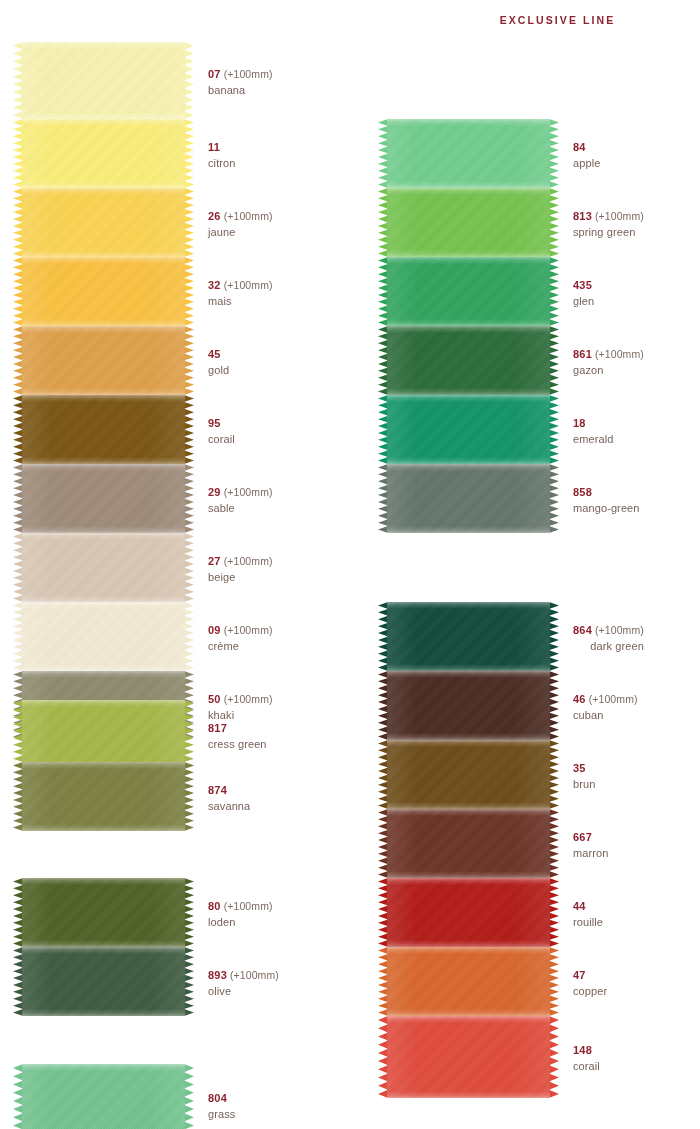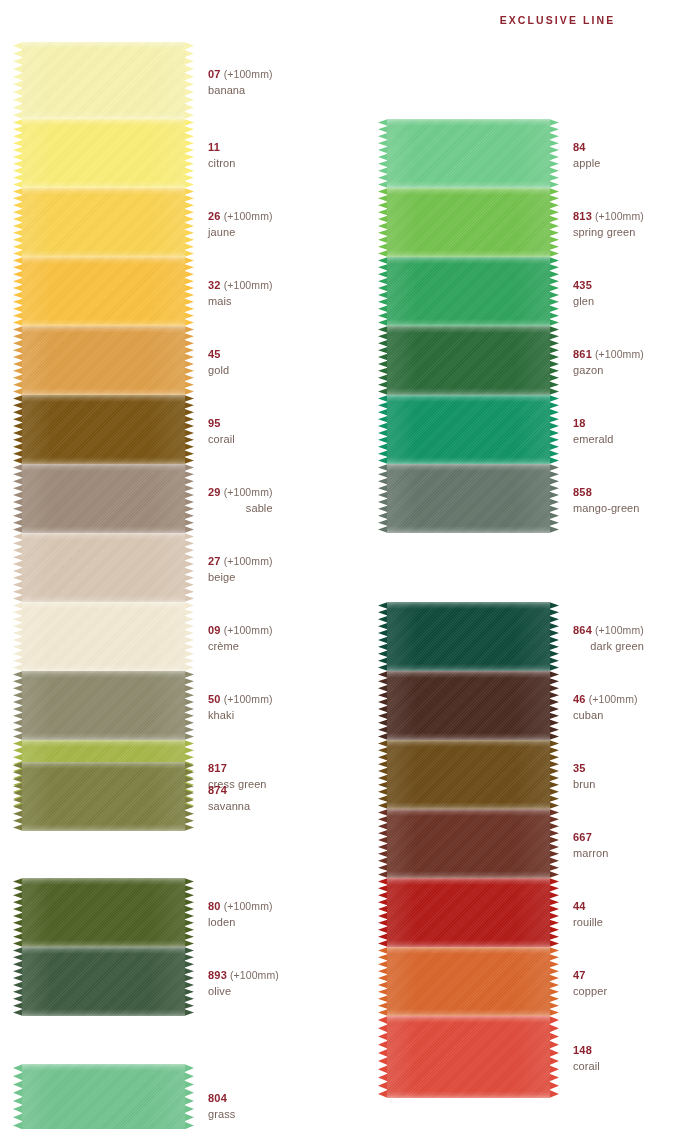--- a/index.html
+++ b/index.html
@@ -171,21 +171,21 @@
         <div class="band"></div>
       </div>
       <div class="label" style="top: 18px;"><span class="code">95</span><span class="name">corail</span></div>
     </div>
     <div class="swatch-row" style="top: 464px; height: 69px;">
       <div class="ribbon" style="background-color: rgb(158, 138, 121);">
         <div class="pink-edge left" style="background-color: rgb(158, 138, 121); clip-path: polygon(100% 0%, 0% 5%, 100% 10%, 0% 15%, 100% 20%, 0% 25%, 100% 30%, 0% 35%, 100% 40%, 0% 45%, 100% 50%, 0% 55%, 100% 60%, 0% 65%, 100% 70%, 0% 75%, 100% 80%, 0% 85%, 100% 90%, 0% 95%, 100% 100%);"></div>
         <div class="pink-edge right" style="background-color: rgb(158, 138, 121); clip-path: polygon(0% 0%, 100% 5%, 0% 10%, 100% 15%, 0% 20%, 100% 25%, 0% 30%, 100% 35%, 0% 40%, 100% 45%, 0% 50%, 100% 55%, 0% 60%, 100% 65%, 0% 70%, 100% 75%, 0% 80%, 100% 85%, 0% 90%, 100% 95%, 0% 100%);"></div>
         <div class="band"></div>
       </div>
-      <div class="label" style="top: 18px; text-align: right;"><span class="code">29</span><span class="extra"> (+100mm)</span><span class="name">sable</span></div>
+      <div class="label" style="top: 18px;"><span class="code">29</span><span class="extra"> (+100mm)</span><span class="name">sable</span></div>
     </div>
     <div class="swatch-row" style="top: 533px; height: 69px;">
       <div class="ribbon" style="background-color: rgb(217, 199, 180);">
         <div class="pink-edge left" style="background-color: rgb(217, 199, 180); clip-path: polygon(100% 0%, 0% 5%, 100% 10%, 0% 15%, 100% 20%, 0% 25%, 100% 30%, 0% 35%, 100% 40%, 0% 45%, 100% 50%, 0% 55%, 100% 60%, 0% 65%, 100% 70%, 0% 75%, 100% 80%, 0% 85%, 100% 90%, 0% 95%, 100% 100%);"></div>
         <div class="pink-edge right" style="background-color: rgb(217, 199, 180); clip-path: polygon(0% 0%, 100% 5%, 0% 10%, 100% 15%, 0% 20%, 100% 25%, 0% 30%, 100% 35%, 0% 40%, 100% 45%, 0% 50%, 100% 55%, 0% 60%, 100% 65%, 0% 70%, 100% 75%, 0% 80%, 100% 85%, 0% 90%, 100% 95%, 0% 100%);"></div>
         <div class="band"></div>
       </div>
       <div class="label" style="top: 18px;"><span class="code">27</span><span class="extra"> (+100mm)</span><span class="name">beige</span></div>
     </div>
     <div class="swatch-row" style="top: 602px; height: 69px;">
@@ -197,21 +197,21 @@
       <div class="label" style="top: 18px;"><span class="code">09</span><span class="extra"> (+100mm)</span><span class="name">crème</span></div>
     </div>
     <div class="swatch-row" style="top: 671px; height: 69px;">
       <div class="ribbon" style="background-color: rgb(141, 138, 109);">
         <div class="pink-edge left" style="background-color: rgb(141, 138, 109); clip-path: polygon(100% 0%, 0% 5%, 100% 10%, 0% 15%, 100% 20%, 0% 25%, 100% 30%, 0% 35%, 100% 40%, 0% 45%, 100% 50%, 0% 55%, 100% 60%, 0% 65%, 100% 70%, 0% 75%, 100% 80%, 0% 85%, 100% 90%, 0% 95%, 100% 100%);"></div>
         <div class="pink-edge right" style="background-color: rgb(141, 138, 109); clip-path: polygon(0% 0%, 100% 5%, 0% 10%, 100% 15%, 0% 20%, 100% 25%, 0% 30%, 100% 35%, 0% 40%, 100% 45%, 0% 50%, 100% 55%, 0% 60%, 100% 65%, 0% 70%, 100% 75%, 0% 80%, 100% 85%, 0% 90%, 100% 95%, 0% 100%);"></div>
         <div class="band"></div>
       </div>
       <div class="label" style="top: 18px;"><span class="code">50</span><span class="extra"> (+100mm)</span><span class="name">khaki</span></div>
     </div>
-    <div class="swatch-row" style="top: 740px; height: 69px;">
+    <div class="swatch-row" style="top: 700px; height: 69px;">
       <div class="ribbon" style="background-color: rgb(166, 183, 71);">
         <div class="pink-edge left" style="background-color: rgb(166, 183, 71); clip-path: polygon(100% 0%, 0% 5%, 100% 10%, 0% 15%, 100% 20%, 0% 25%, 100% 30%, 0% 35%, 100% 40%, 0% 45%, 100% 50%, 0% 55%, 100% 60%, 0% 65%, 100% 70%, 0% 75%, 100% 80%, 0% 85%, 100% 90%, 0% 95%, 100% 100%);"></div>
         <div class="pink-edge right" style="background-color: rgb(166, 183, 71); clip-path: polygon(0% 0%, 100% 5%, 0% 10%, 100% 15%, 0% 20%, 100% 25%, 0% 30%, 100% 35%, 0% 40%, 100% 45%, 0% 50%, 100% 55%, 0% 60%, 100% 65%, 0% 70%, 100% 75%, 0% 80%, 100% 85%, 0% 90%, 100% 95%, 0% 100%);"></div>
         <div class="band"></div>
       </div>
       <div class="label" style="top: 18px;"><span class="code">817</span><span class="name">cress green</span></div>
     </div>
     <div class="swatch-row" style="top: 762px; height: 69px;">
       <div class="ribbon" style="background-color: rgb(125, 127, 66);">
         <div class="pink-edge left" style="background-color: rgb(125, 127, 66); clip-path: polygon(100% 0%, 0% 5%, 100% 10%, 0% 15%, 100% 20%, 0% 25%, 100% 30%, 0% 35%, 100% 40%, 0% 45%, 100% 50%, 0% 55%, 100% 60%, 0% 65%, 100% 70%, 0% 75%, 100% 80%, 0% 85%, 100% 90%, 0% 95%, 100% 100%);"></div>

